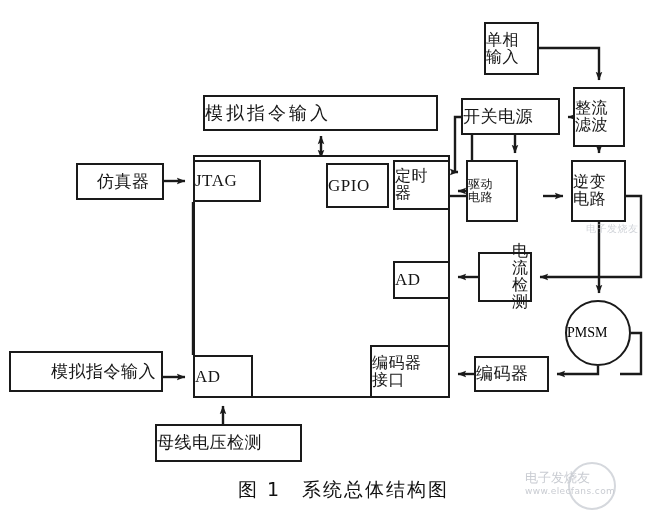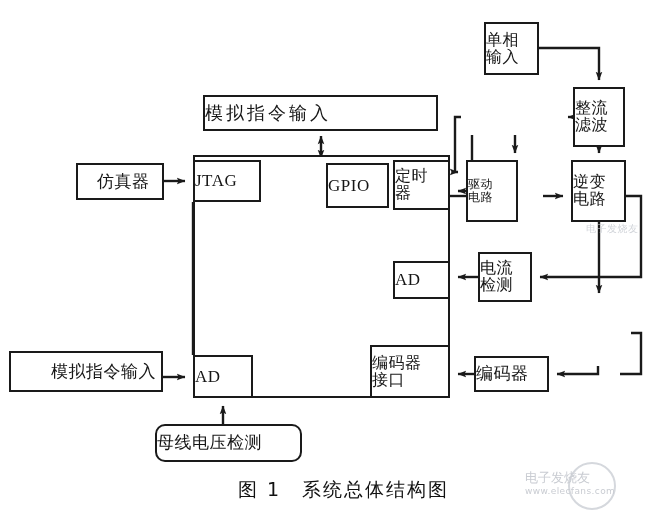--- a/index.html
+++ b/index.html
@@ -160,21 +160,21 @@
   <div id="dsp-core" style="left:193px; top:155px; width:257px; height:243px;"></div>
 
   <div class="box cn" style="left:76px; top:163px; width:88px; height:37px; font-size:17px;padding-left:19px;">
     <span class="box-label">仿真器</span>
   </div>
 
   <div class="box cn" style="left:9px; top:351px; width:154px; height:41px; font-size:17px;padding-left:40px;">
     <span class="box-label">模拟指令输入</span>
   </div>
 
-  <div class="box cn" style="left:155px; top:424px; width:147px; height:38px; font-size:17px;border-radius:10px;">
+  <div class="box cn" style="left:155px; top:424px; width:147px; height:38px; font-size:17px;">
     <span class="box-label">母线电压检测</span>
   </div>
 
   <div class="box cn" style="left:203px; top:95px; width:235px; height:36px; font-size:18px; letter-spacing:3px;">
     <span class="box-label">模拟指令输入</span>
   </div>
 
   <div class="box lat" style="left:193px; top:160px; width:68px; height:42px; font-size:17px;">
     <span class="box-label">JTAG</span>
   </div>
@@ -204,40 +204,46 @@
   <div class="box cn" style="left:484px; top:22px; width:55px; height:53px; font-size:16px;">
     <span class="box-label">单相
 输入</span>
   </div>
 
   <div class="box cn" style="left:573px; top:87px; width:52px; height:60px; font-size:16px;">
     <span class="box-label">整流
 滤波</span>
   </div>
 
+  <div class="box cn" style="left:461px; top:98px; width:99px; height:37px; font-size:17px;">
+    <span class="box-label">开关电源</span>
+  </div>
 
   <div class="box cn" style="left:466px; top:160px; width:52px; height:62px; font-size:12px;">
     <span class="box-label">驱动
 电路</span>
   </div>
 
   <div class="box cn" style="left:571px; top:160px; width:55px; height:62px; font-size:16px;">
     <span class="box-label">逆变
 电路</span>
   </div>
 
-  <div class="box cn" style="left:478px; top:252px; width:54px; height:50px; font-size:16px;">
+  <div class="box cn" style="left:478px; top:252px; width:54px; height:50px; font-size:16px;padding-left:32px;">
     <span class="box-label">电流
 检测</span>
   </div>
 
   <div class="box cn" style="left:474px; top:356px; width:75px; height:36px; font-size:17px;">
     <span class="box-label">编码器</span>
   </div>
 
+  <div class="circle" style="left:565px; top:300px; width:66px; height:66px; font-size:14px;">
+    <span class="box-label">PMSM</span>
+  </div>
 
   <div id="caption">图 1　系统总体结构图</div>
 
   <div class="wm-ring"></div>
   <div class="watermark" id="wm-bottom">
     <div>电子发烧友</div>
     <div class="wm-url">www.elecfans.com</div>
   </div>
   <div class="watermark" id="wm-right">电子发烧友</div>
 

